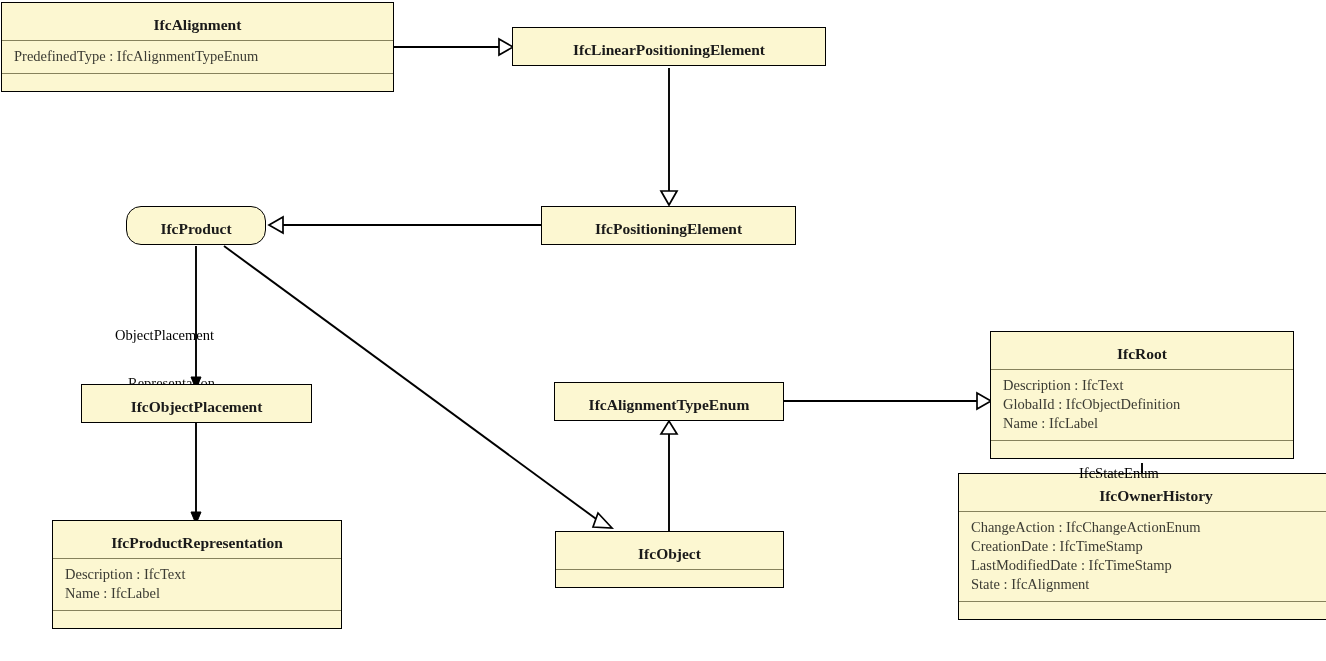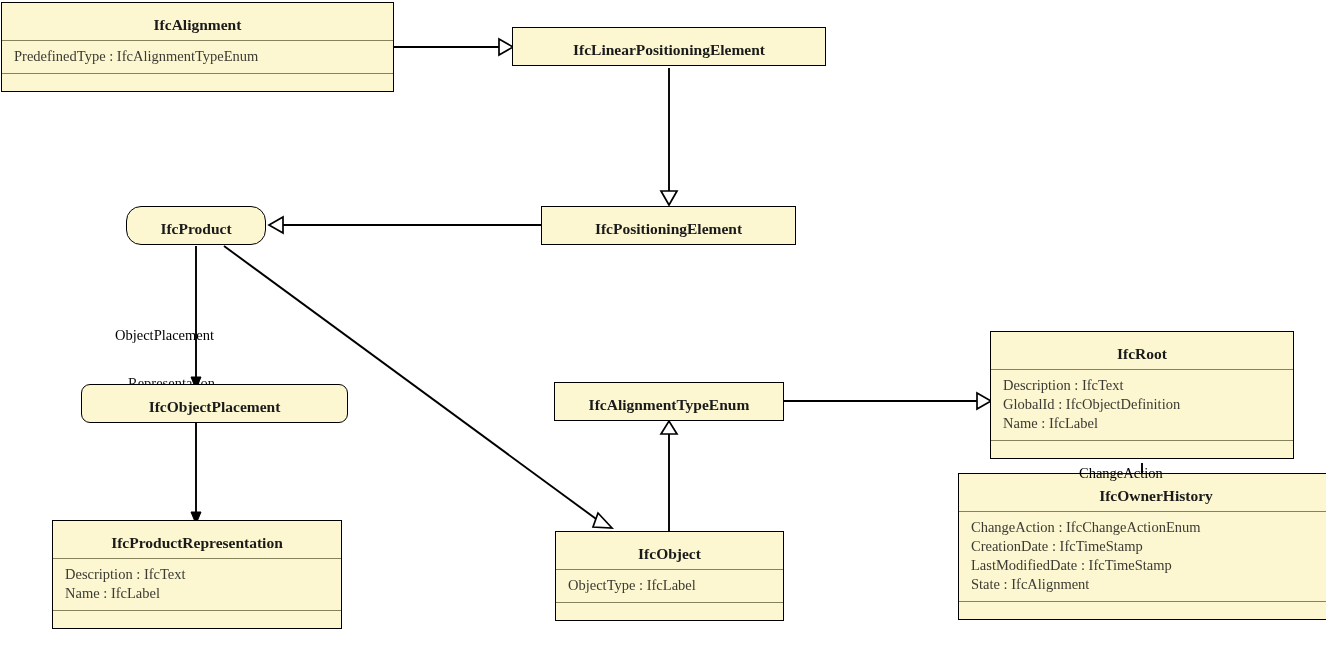--- a/index.html
+++ b/index.html
@@ -122,21 +122,21 @@
   </div>
 
   <div class="uml-class" style="left:126px; top:206px; width:140px;border-radius:15px;">
     <div class="uml-title">IfcProduct</div>
   </div>
 
   <div class="uml-class" style="left:541px; top:206px; width:255px;">
     <div class="uml-title">IfcPositioningElement</div>
   </div>
 
-  <div class="uml-class" style="left:81px; top:384px; width:267px;border-radius:9px;">
+  <div class="uml-class" style="left:81px; top:384px; width:231px;">
     <div class="uml-title">IfcObjectPlacement</div>
   </div>
 
   <div class="uml-class" style="left:554px; top:382px; width:230px;">
     <div class="uml-title">IfcAlignmentTypeEnum</div>
   </div>
 
   <div class="uml-class has-compartments" style="left:990px; top:331px; width:304px;">
     <div class="uml-title">IfcRoot</div>
     <div class="uml-attrs">
@@ -151,36 +151,33 @@
     <div class="uml-title">IfcProductRepresentation</div>
     <div class="uml-attrs">
       <span class="uml-attr">Description : IfcText</span>
       <span class="uml-attr">Name : IfcLabel</span>
     </div>
     <div class="uml-empty"></div>
   </div>
 
   <div class="uml-class has-compartments" style="left:555px; top:531px; width:229px;">
     <div class="uml-title">IfcObject</div>
-    <div class="uml-attrs">
-      <span class="uml-attr">ObjectType : IfcLabel</span>
-    </div>
     <div class="uml-empty"></div>
   </div>
 
   <div class="uml-class has-compartments" style="left:958px; top:473px; width:396px;">
     <div class="uml-title">IfcOwnerHistory</div>
     <div class="uml-attrs">
       <span class="uml-attr">ChangeAction : IfcChangeActionEnum</span>
       <span class="uml-attr">CreationDate : IfcTimeStamp</span>
       <span class="uml-attr">LastModifiedDate : IfcTimeStamp</span>
       <span class="uml-attr">State : IfcAlignment</span>
     </div>
     <div class="uml-empty"></div>
   </div>
 
   <div class="edge-label" style="left:115px; top:288px;margin-top:40px;">ObjectPlacement</div>
 
   <div class="edge-label under" style="left:128px; top:376px;">Representation</div>
 
-  <div class="edge-label" style="left:1079px; top:466px;">ChangeAction</div>
+  <div class="edge-label" style="left:1079px; top:466px;">IfcStateEnum</div>
 
 </div>
 
 </body></html>

